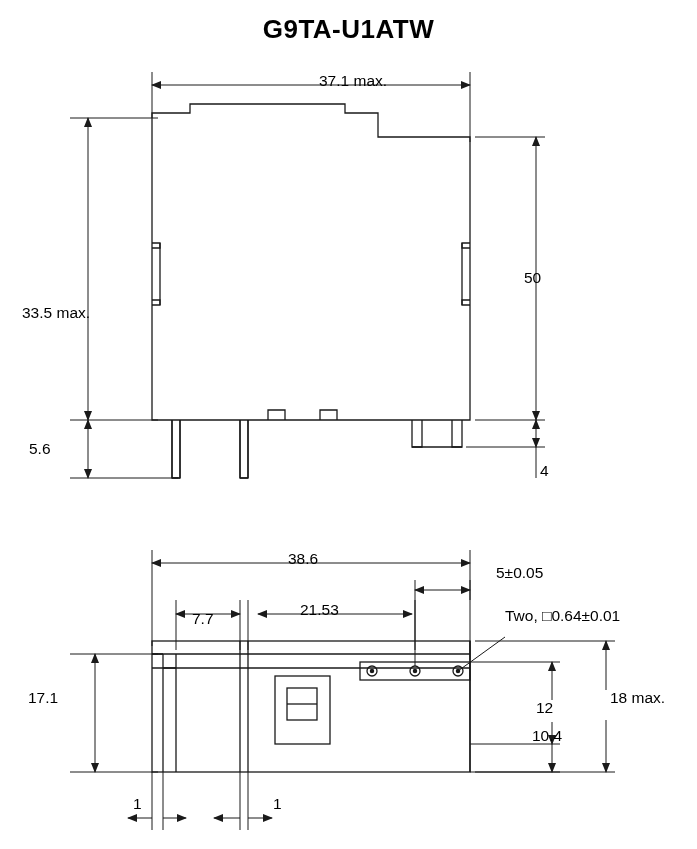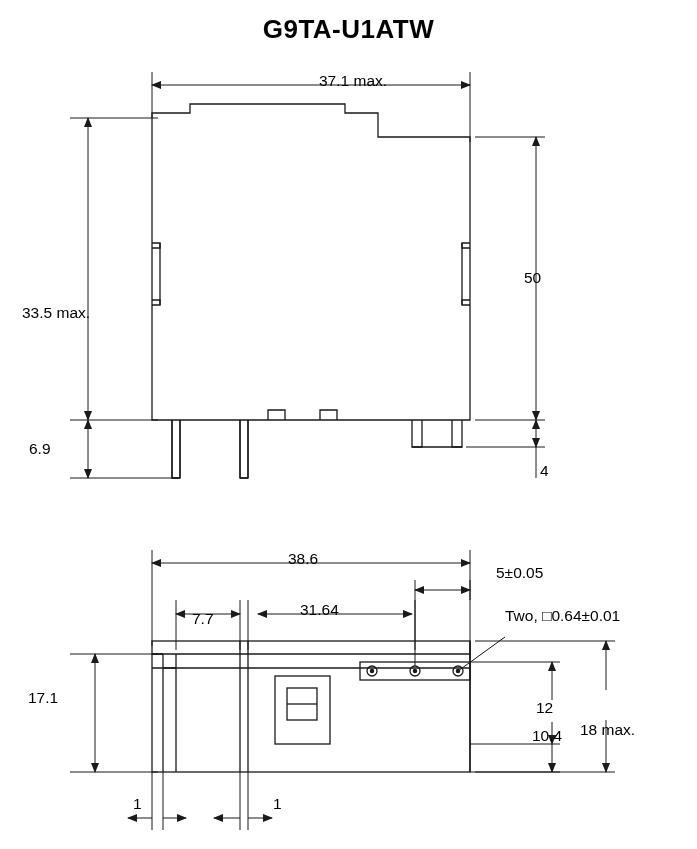--- a/index.html
+++ b/index.html
@@ -193,28 +193,28 @@
       <line x1="240" y1="772" x2="240" y2="830"></line>
       <line x1="248" y1="772" x2="248" y2="830"></line>
       <line x1="214" y1="818" x2="240" y2="818" marker-start="url(#arS)"></line>
       <line x1="248" y1="818" x2="272" y2="818" marker-end="url(#ar)"></line>
     </g>
   </svg>
 
   <div class="lbl" style="left:275px; top:73px;margin-left:44px;">37.1 max.</div>
   <div class="lbl" style="left:22px; top:268px;margin-top:37px;">33.5 max.</div>
   <div class="lbl" style="left:524px; top:270px;">50</div>
-  <div class="lbl" style="left:29px; top:441px;">6.9</div>
+  <div class="lbl" style="left:29px; top:441px;">5.6</div>
   <div class="lbl" style="left:540px; top:463px;">4</div>
 
   <div class="lbl" style="left:288px; top:551px;">38.6</div>
   <div class="lbl" style="left:496px; top:565px;">5±0.05</div>
   <div class="lbl" style="left:192px; top:593px;margin-top:18px;">7.7</div>
-  <div class="lbl" style="left:300px; top:602px;">31.64</div>
+  <div class="lbl" style="left:300px; top:602px;">21.53</div>
   <div class="lbl" style="left:505px; top:608px;text-align:right;">Two, □0.64±0.01</div>
   <div class="lbl" style="left:28px; top:690px;">17.1</div>
   <div class="lbl" style="left:536px; top:700px;">12</div>
   <div class="lbl" style="left:532px; top:728px;">10.4</div>
-  <div class="lbl" style="left:580px; top:690px;margin-top:32px;">18 max.</div>
+  <div class="lbl" style="left:610px; top:690px;">18 max.</div>
   <div class="lbl" style="left:133px; top:796px;">1</div>
   <div class="lbl" style="left:273px; top:796px;">1</div>
 
 </div>
 
 </body></html>

